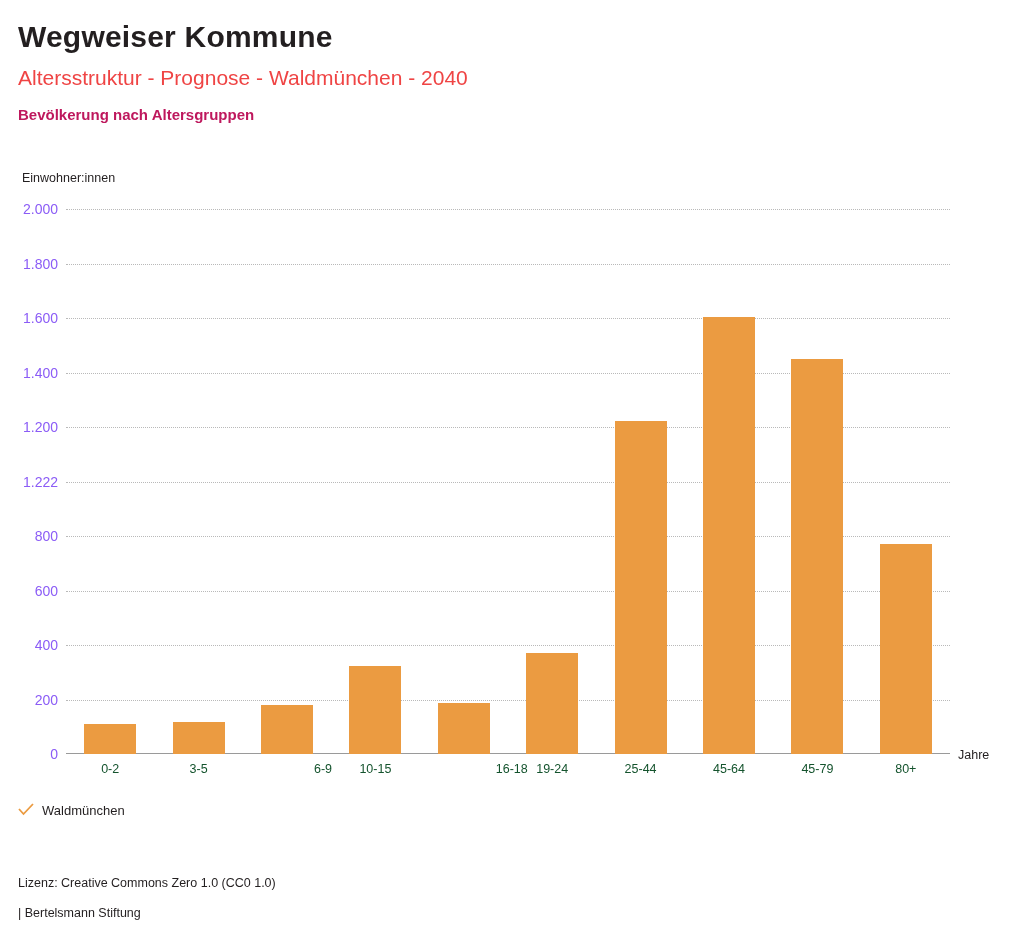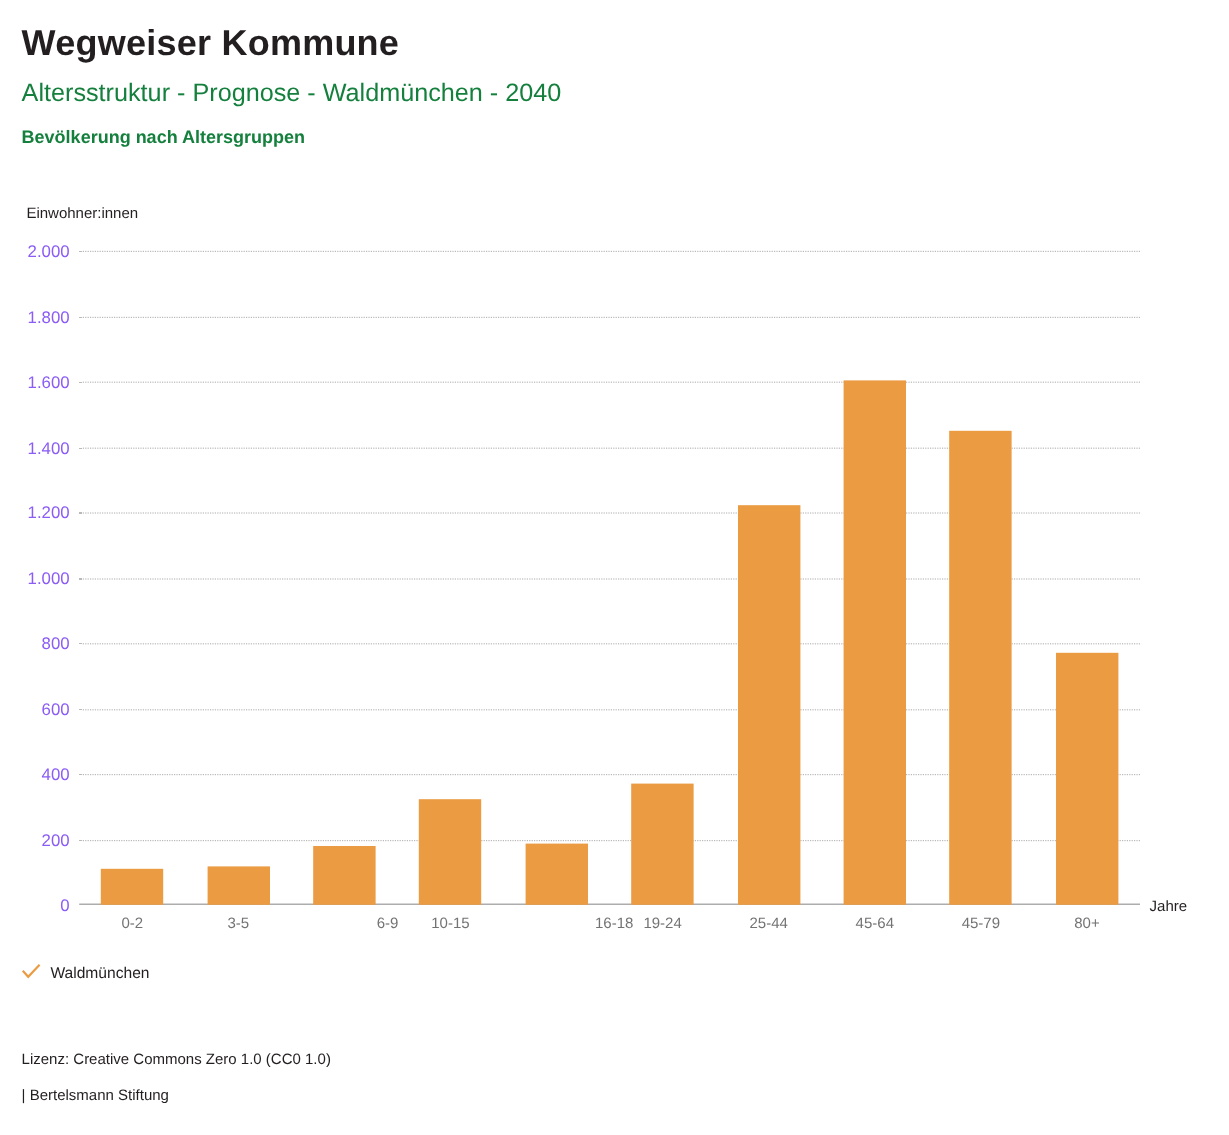--- a/index.html
+++ b/index.html
@@ -33,30 +33,30 @@
     letter-spacing: 0.2px;
     color: #231f20;
     white-space: nowrap;
   }
   .subtitle {
     position: absolute;
     left: 18px;
     top: 66px;
     font-size: 21px;
     font-weight: normal;
-    color: #15803d;
+    color: #ef4444;
     white-space: nowrap;
   }
   .subsubtitle {
     position: absolute;
     left: 18px;
     top: 106px;
     font-size: 15px;
     font-weight: bold;
-    color: #15803d;
+    color: #be185d;
     white-space: nowrap;
   }
 
   
   .axis-unit {
     position: absolute;
     left: 22px;
     top: 171px;
     font-size: 12.5px;
     color: #231f20;
@@ -117,21 +117,21 @@
   .xlabels {
     position: absolute;
     left: 66px;
     top: 762px;
     width: 884px;
     height: 20px;
   }
   .xlabels span {
     position: absolute;
     font-size: 12.5px;
-    color: #737373;
+    color: #14532d;
     text-align: center;
     transform: translateX(-50%);
     white-space: nowrap;
   }
   .xaxis-title {
     position: absolute;
     left: 958px;
     top: 748px;
     font-size: 12.5px;
     color: #231f20;
@@ -191,21 +191,21 @@
       <div class="gridline" style="top: 54.5px;"></div>
       <div class="gridline" style="top: 0px;"></div>
     </div>
 
   <div class="ylabels" id="ylabels">
       <span style="top: 545px;">0</span>
       <span style="top: 490.5px;">200</span>
       <span style="top: 436px;">400</span>
       <span style="top: 381.5px;">600</span>
       <span style="top: 327px;">800</span>
-      <span style="top: 272.5px;">1.000</span>
+      <span style="top: 272.5px;">1.222</span>
       <span style="top: 218px;">1.200</span>
       <span style="top: 163.5px;">1.400</span>
       <span style="top: 109px;">1.600</span>
       <span style="top: 54.5px;">1.800</span>
       <span style="top: 0px;">2.000</span>
     </div>
 
   <div class="bars" id="bars">
       <div class="bar" title="0-2: 110" style="left: 18.2px; width: 52px; height: 29.975px; background: rgb(235, 155, 65);"></div>
       <div class="bar" title="3-5: 118" style="left: 106.6px; width: 52px; height: 32.155px; background: rgb(235, 155, 65);"></div>

